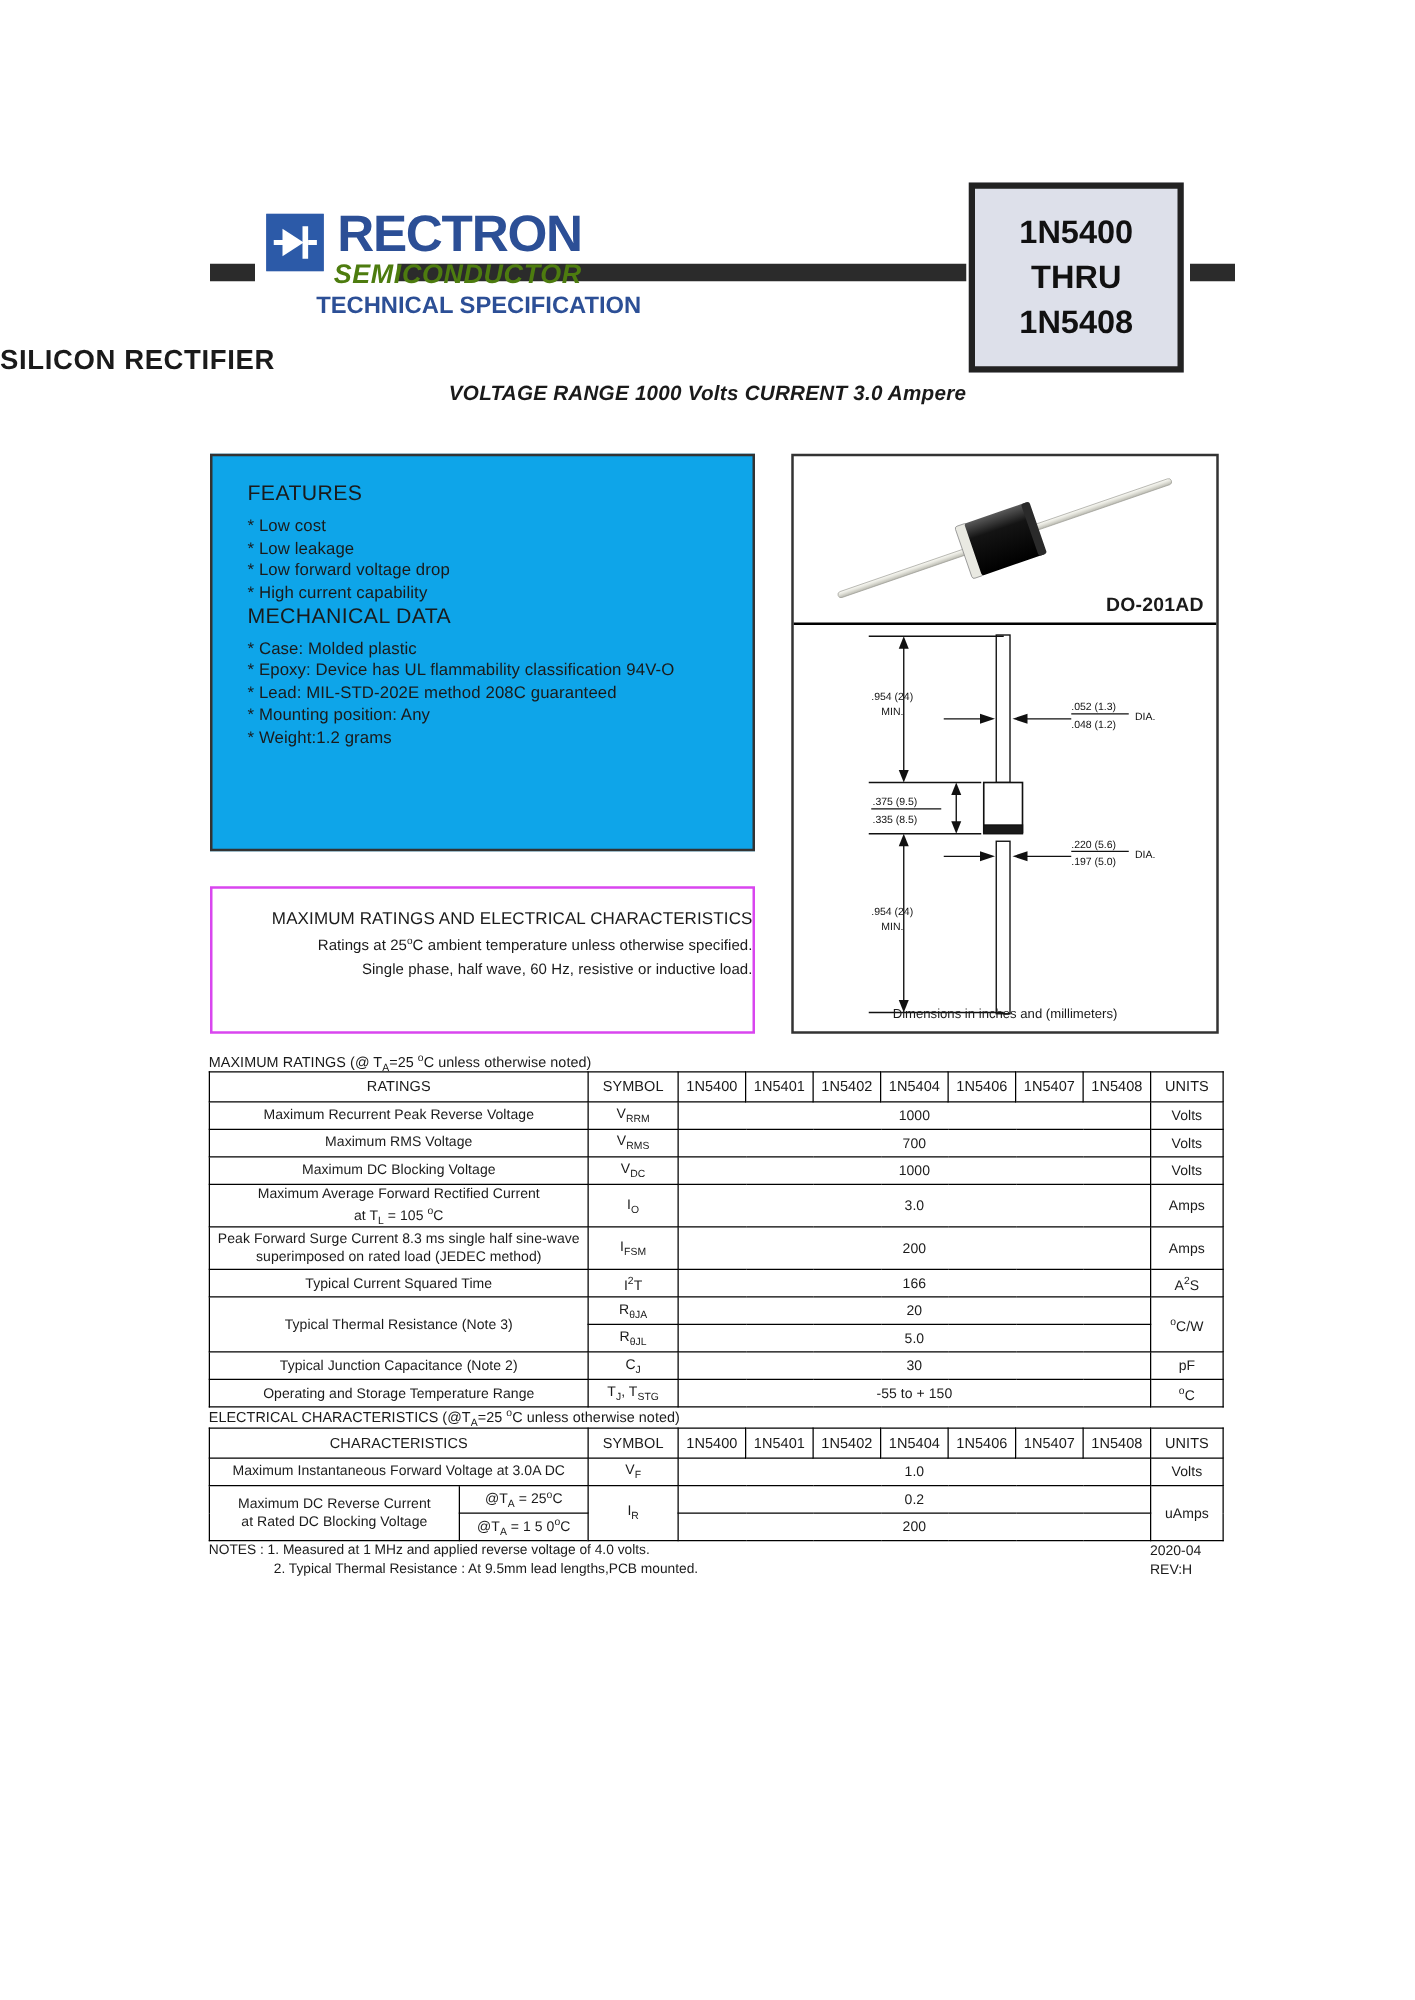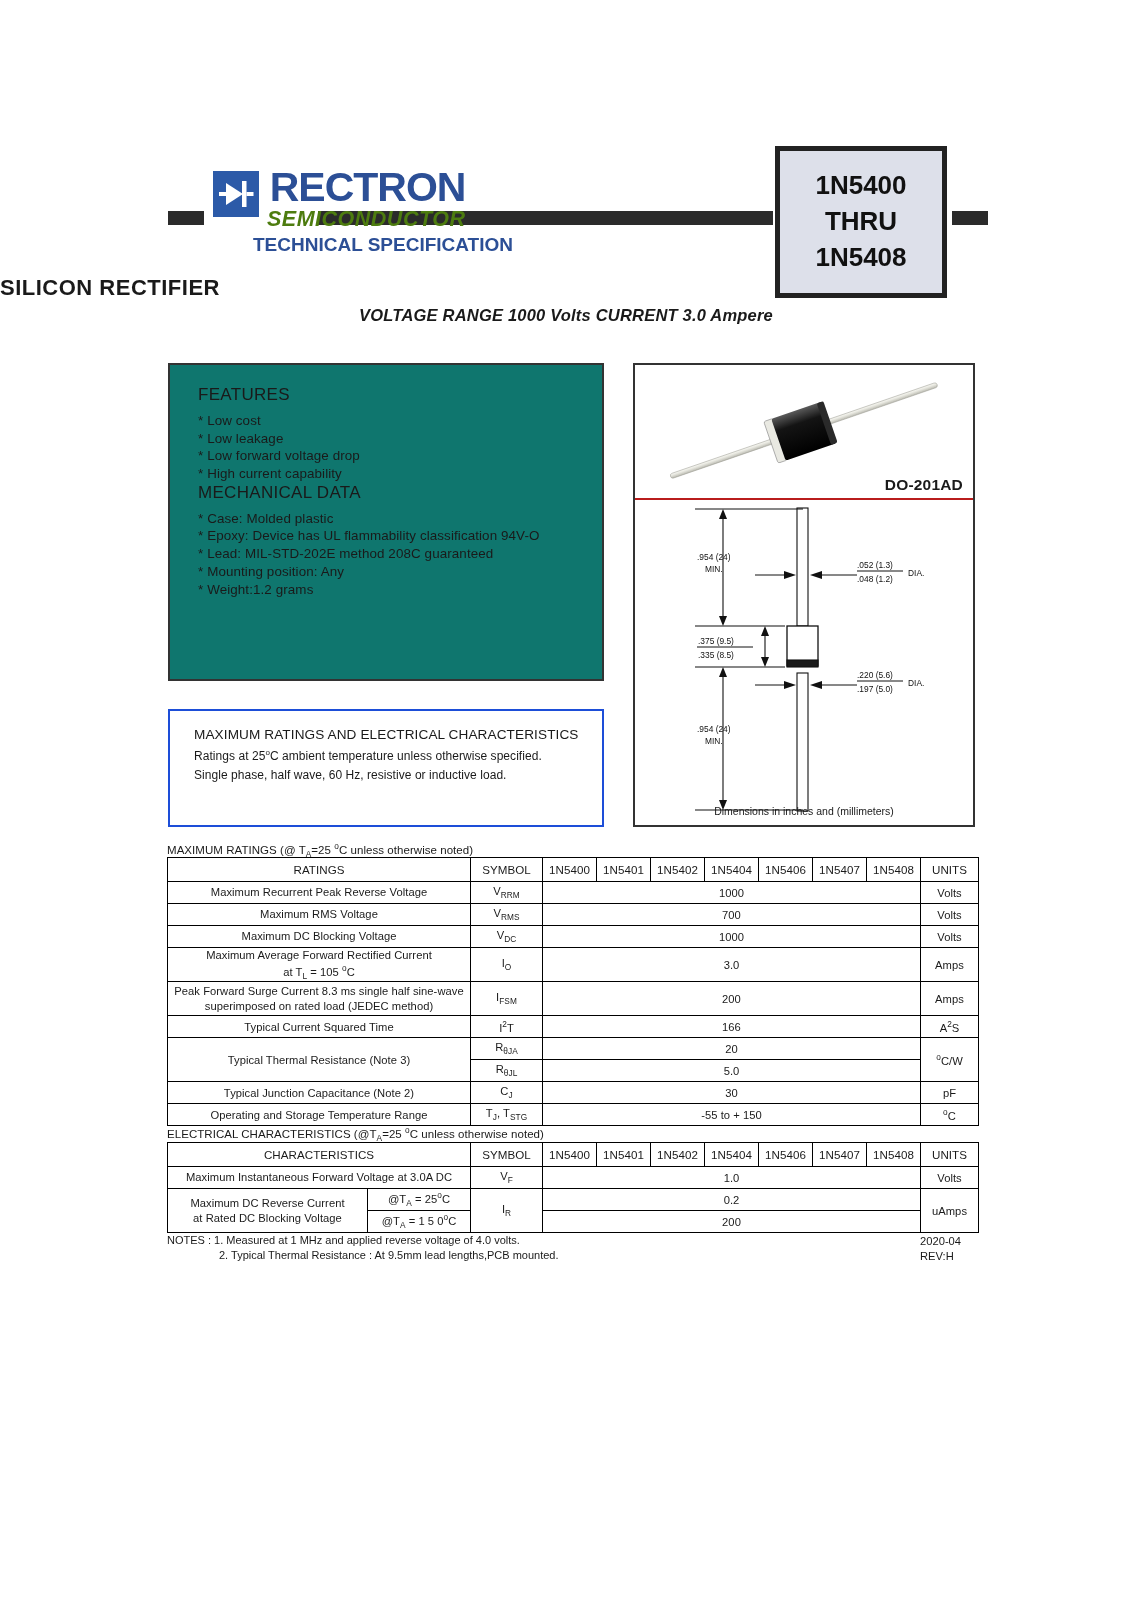--- a/index.html
+++ b/index.html
@@ -59,43 +59,43 @@
     font-size:22px; font-weight:bold; letter-spacing:0.5px;
   }
   .title-sub {
     position:absolute; left:0; top:306px; width:1132px; text-align:center;
     font-size:16.5px; font-style:italic; font-weight:bold; letter-spacing:0.2px;
   }
 
   
   .features-box {
     position:absolute; left:168px; top:363px; width:436px; height:318px;
-    border:2px solid #333; background:#0f766e;
+    border:2px solid #333; background:#0ea5e9;
   }
   .box-inner { padding:20px 0 0 28px; }
   .sec-title { font-size:17px; letter-spacing:0.3px; margin-bottom:7px; }
   .sec-list { list-style:none; margin:0; padding:0; }
   .sec-list li { font-size:13.4px; line-height:1.32; letter-spacing:0.1px; }
   .mech-title { font-size:17px; margin-bottom:7px; letter-spacing:0.3px; }
 
   
   .ratings-box {
     position:absolute; left:168px; top:709px; width:436px; height:118px;
-    border:2px solid #1d4ed8; background:#fff;
+    border:2px solid #d946ef; background:#fff;text-align:right;
   }
   .rb-title { font-size:13.6px; letter-spacing:0.1px; margin-bottom:5px; }
   .rb-line { font-size:12px; line-height:1.58; letter-spacing:0.05px; }
   .sup { font-size:8px; vertical-align:super; }
 
   
   .pkg-box {
     position:absolute; left:633px; top:363px; width:342px; height:464px;
     border:2px solid #333; background:#fff;
   }
-  .pkg-photo { position:relative; width:100%; height:135px; border-bottom:2px solid #b91c1c; }
+  .pkg-photo { position:relative; width:100%; height:135px; border-bottom:2px solid #000000; }
   .pkg-label {
     position:absolute; right:10px; bottom:4px;
     font-size:15.5px; font-weight:bold; letter-spacing:0.2px;
   }
   .pkg-dims { position:relative; width:100%; height:325px; }
   .dimnote {
     position:absolute; left:0; bottom:8px; width:100%; text-align:center;
     font-size:10.5px;
   }
 

